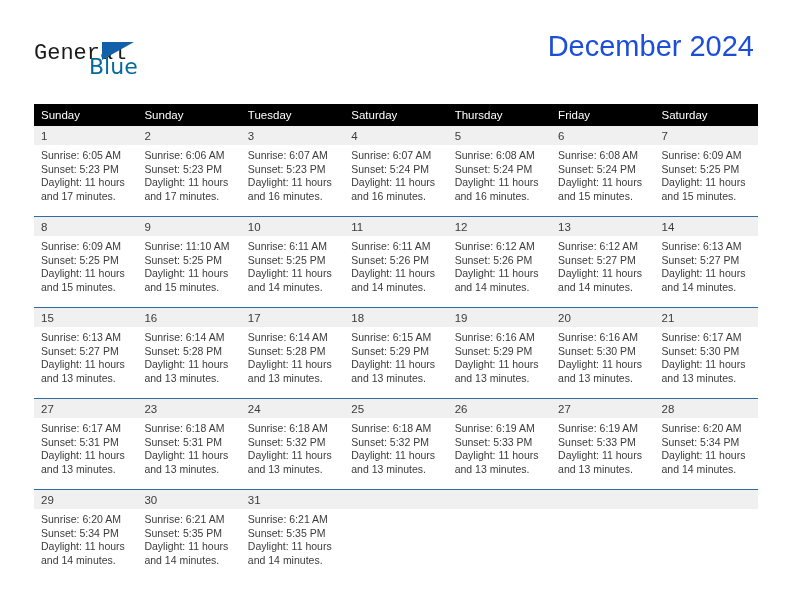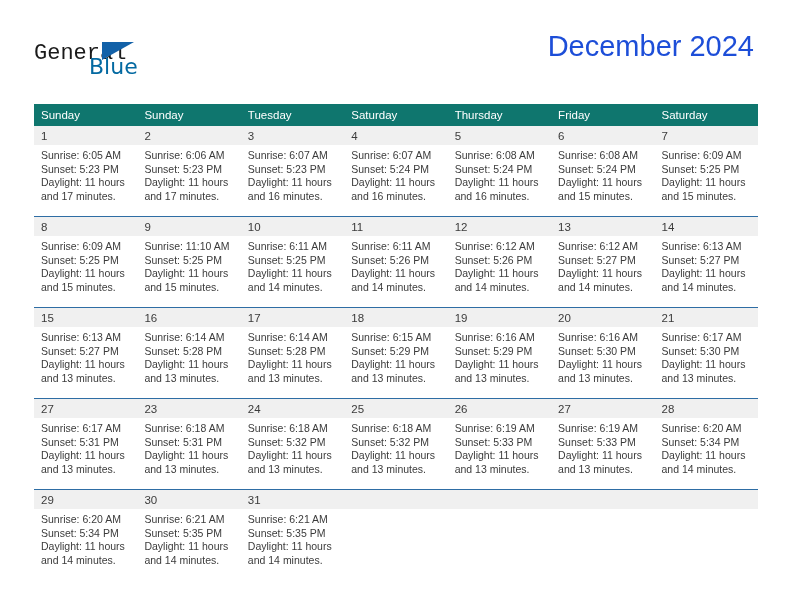--- a/index.html
+++ b/index.html
@@ -97,21 +97,21 @@
     width: 724px;
   }
 
   .cal-table {
     width: 724px;
     border-collapse: collapse;
     table-layout: fixed;
   }
 
   .cal-table th {
-    background: #0f766e;
+    background: #000000;
     color: #ffffff;
     font-size: 11.5px;
     font-weight: 400;
     text-align: left;
     padding: 5px 0 5px 7px;
     height: 12px;
     border: none;
   }
 
   .cal-table td {

